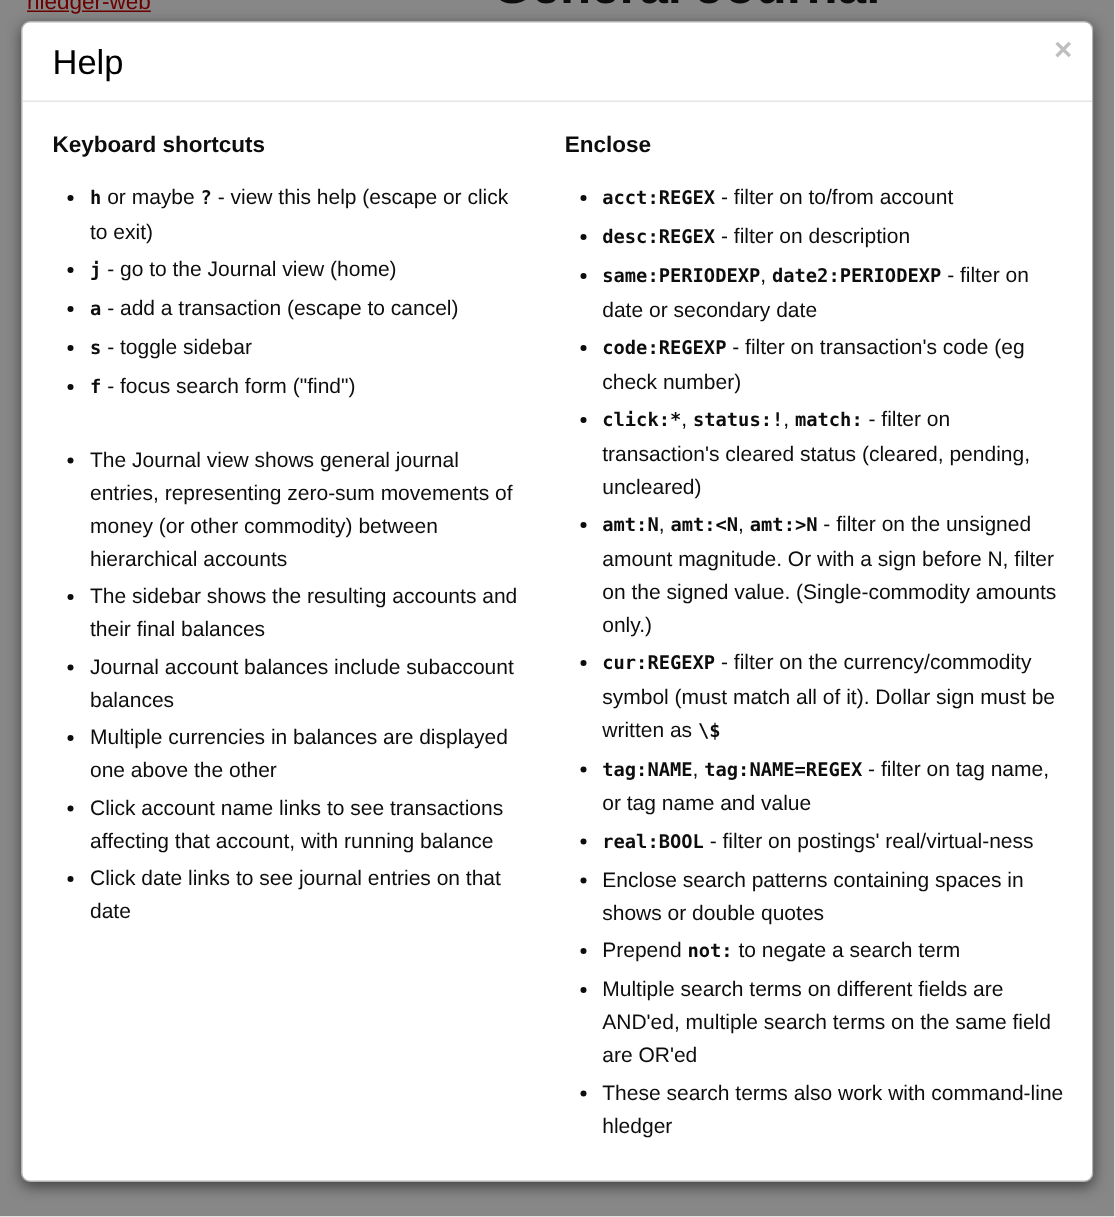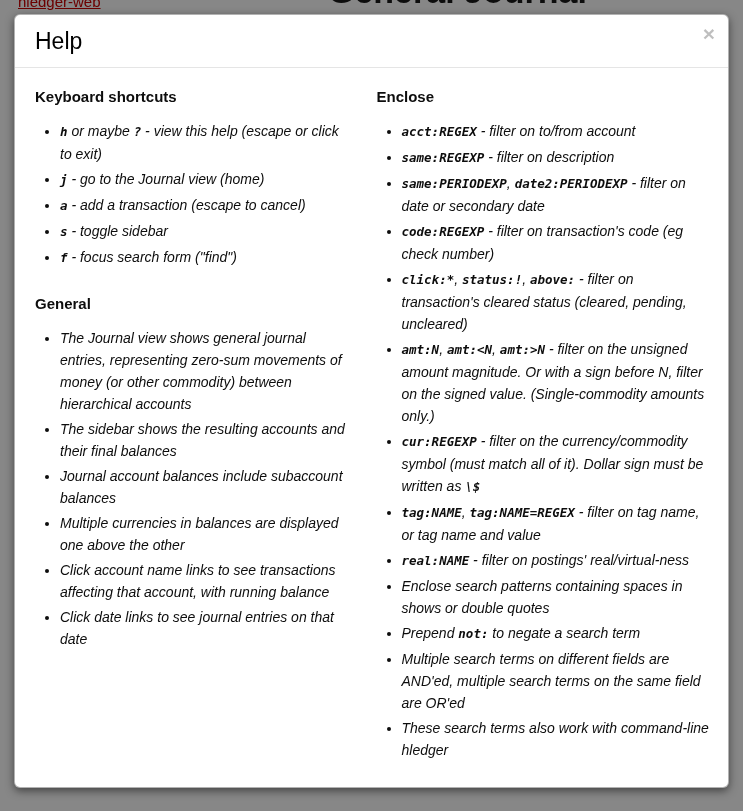--- a/index.html
+++ b/index.html
@@ -112,21 +112,20 @@
   ul.help-list {
     margin: 15px 0 26px 0;
     padding-left: 25px;
     list-style-type: disc;
   }
   ul.help-list li {
     font-size: 14px;
     line-height: 22px;
     color: #0d0d0d;
     margin-bottom: 3px;
-    font-style: italic;
   }
   ul.help-list code {
     font-family: "DejaVu Sans Mono", "Liberation Mono", monospace;
     font-weight: bold;
     font-size: 12.5px;
     color: #0d0d0d;
   }
 </style>
 </head>
 <body>
@@ -145,42 +144,41 @@
   <div class="modal-body">
     <div class="help-col left" id="col-left">
         <h3 class="section-heading">Keyboard shortcuts</h3>
         <ul class="help-list">
           <li><code>h</code> or maybe <code>?</code> - view this help (escape or click to exit)</li>
           <li><code>j</code> - go to the Journal view (home)</li>
           <li><code>a</code> - add a transaction (escape to cancel)</li>
           <li><code>s</code> - toggle sidebar</li>
           <li><code>f</code> - focus search form ("find")</li>
         </ul>
-        <h3 class="section-heading">General</h3>
         <ul class="help-list">
           <li>The Journal view shows general journal entries, representing zero-sum movements of money (or other commodity) between hierarchical accounts</li>
           <li>The sidebar shows the resulting accounts and their final balances</li>
           <li>Journal account balances include subaccount balances</li>
           <li>Multiple currencies in balances are displayed one above the other</li>
           <li>Click account name links to see transactions affecting that account, with running balance</li>
           <li>Click date links to see journal entries on that date</li>
         </ul>
       </div>
     <div class="help-col right" id="col-right">
         <h3 class="section-heading">Enclose</h3>
         <ul class="help-list">
           <li><code>acct:REGEX</code> - filter on to/from account</li>
-          <li><code>same:REGEXP</code> - filter on description</li>
+          <li><code>desc:REGEX</code> - filter on description</li>
           <li><code>same:PERIODEXP</code>, <code>date2:PERIODEXP</code> - filter on date or secondary date</li>
           <li><code>code:REGEXP</code> - filter on transaction's code (eg check number)</li>
-          <li><code>click:*</code>, <code>status:!</code>, <code>above:</code> - filter on transaction's cleared status (cleared, pending, uncleared)</li>
+          <li><code>click:*</code>, <code>status:!</code>, <code>match:</code> - filter on transaction's cleared status (cleared, pending, uncleared)</li>
           <li><code>amt:N</code>, <code>amt:&lt;N</code>, <code>amt:&gt;N</code> - filter on the unsigned amount magnitude. Or with a sign before N, filter on the signed value. (Single-commodity amounts only.)</li>
           <li><code>cur:REGEXP</code> - filter on the currency/commodity symbol (must match all of it). Dollar sign must be written as <code>\$</code></li>
           <li><code>tag:NAME</code>, <code>tag:NAME=REGEX</code> - filter on tag name, or tag name and value</li>
-          <li><code>real:NAME</code> - filter on postings' real/virtual-ness</li>
+          <li><code>real:BOOL</code> - filter on postings' real/virtual-ness</li>
           <li>Enclose search patterns containing spaces in shows or double quotes</li>
           <li>Prepend <code>not:</code> to negate a search term</li>
           <li>Multiple search terms on different fields are AND'ed, multiple search terms on the same field are OR'ed</li>
           <li>These search terms also work with command-line hledger</li>
         </ul>
       </div>
   </div>
 </div>
 
 </body></html>

